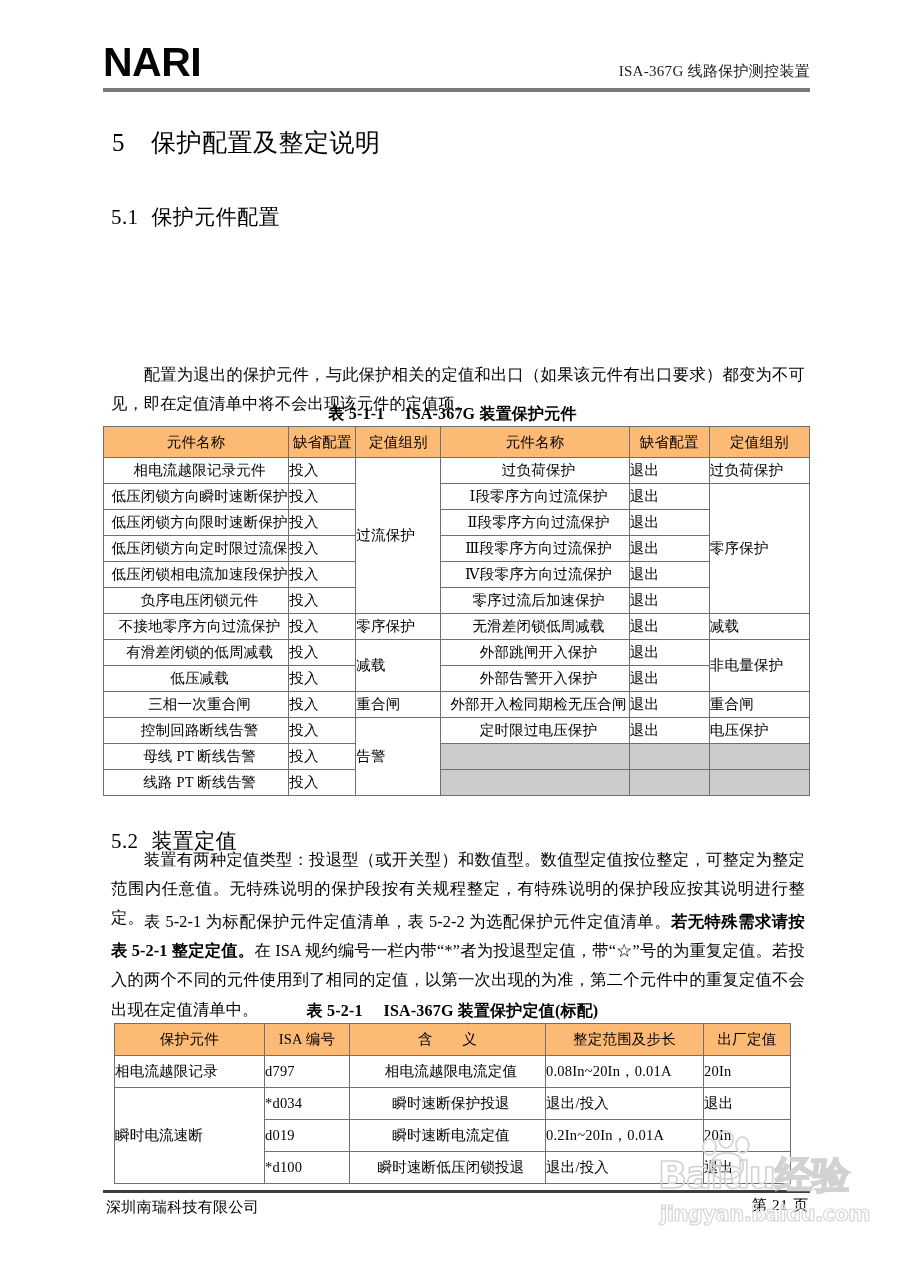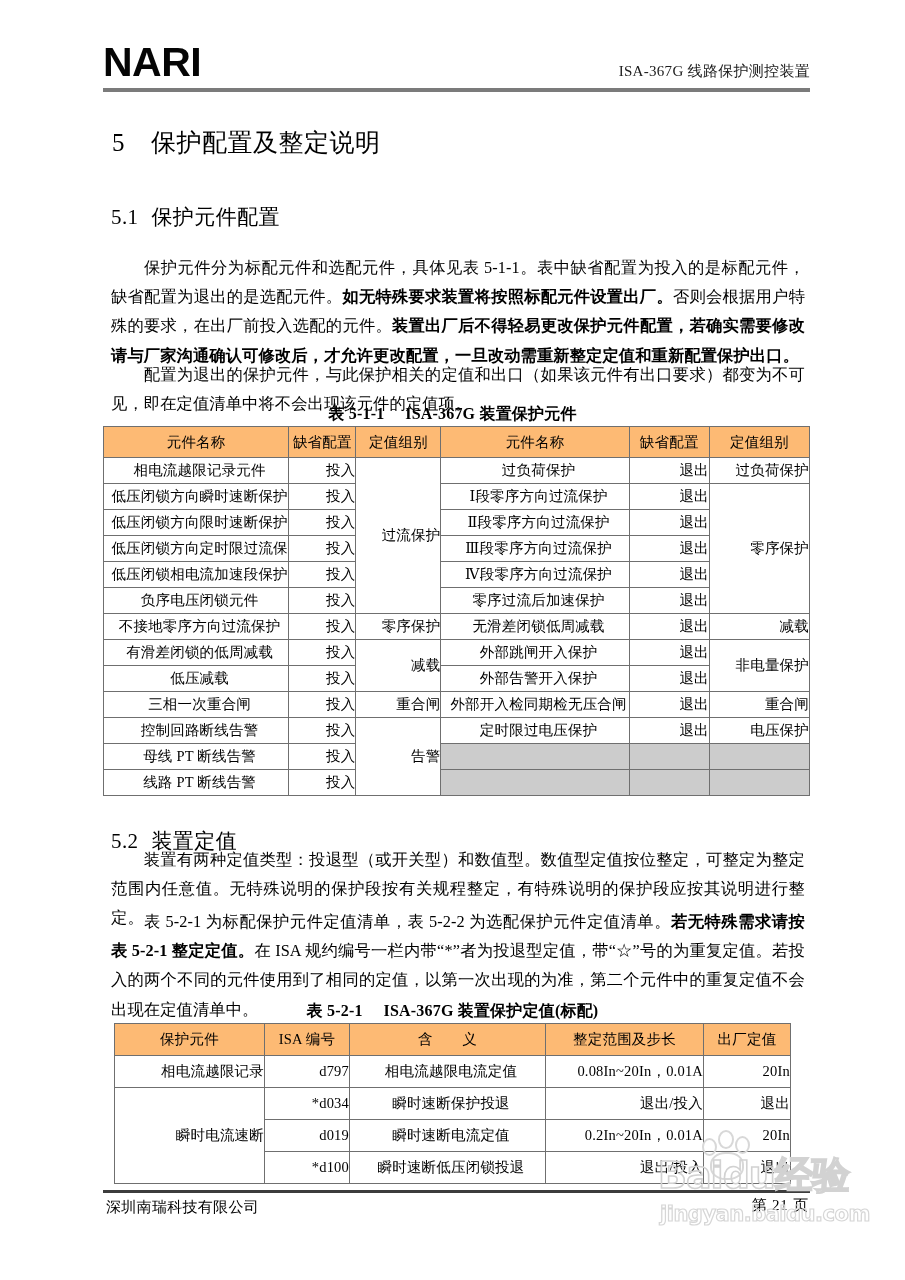--- a/index.html
+++ b/index.html
@@ -128,21 +128,21 @@
     font-weight: normal;
     vertical-align: middle;
     letter-spacing: 0.2px;
   }
   table.doc thead td {
     background: #fdba74;
     text-align: center;
     height: 30px;
   }
   .cell-l { text-align: center; padding-left: 7px !important; }
-  .cell-c { text-align: right; }
+  .cell-c { text-align: left; }
   .shade { background: #cccccc; }
 
   #table1 {
     left: 103px;
     top: 426px;
     width: 707px;
   }
   #table2 {
     left: 114px;
     top: 1023px;
@@ -239,23 +239,20 @@
   <div class="header-rule"></div>
 
   <div class="h1">
     <span class="num">5</span><span>保护配置及整定说明</span>
   </div>
 
   <div class="h2" id="h2-51">
     <span class="num">5.1</span><span>保护元件配置</span>
   </div>
 
-  <div class="para" id="p1">
-    <span class="ind"></span><span>保护元件分为标配元件和选配元件，具体见表 5-1-1。表中缺省配置为投入的是标配元件，缺省配置为退出的是选配元件。</span><b>如无特殊要求装置将按照标配元件设置出厂。</b><span>否则会根据用户特殊的要求，在出厂前投入选配的元件。</span><b>装置出厂后不得轻易更改保护元件配置，若确实需要修改请与厂家沟通确认可修改后，才允许更改配置，一旦改动需重新整定定值和重新配置保护出口。</b>
-  </div>
 
   <div class="para" id="p2">
     <span class="ind"></span><span>配置为退出的保护元件，与此保护相关的定值和出口（如果该元件有出口要求）都变为不可见，即在定值清单中将不会出现该元件的定值项。</span>
   </div>
 
   <div class="tbl-caption" id="cap1">
     <span>表 5-1-1</span><span class="gap"></span><span>ISA-367G 装置保护元件</span>
   </div>
 
   <table class="doc" id="table1">

